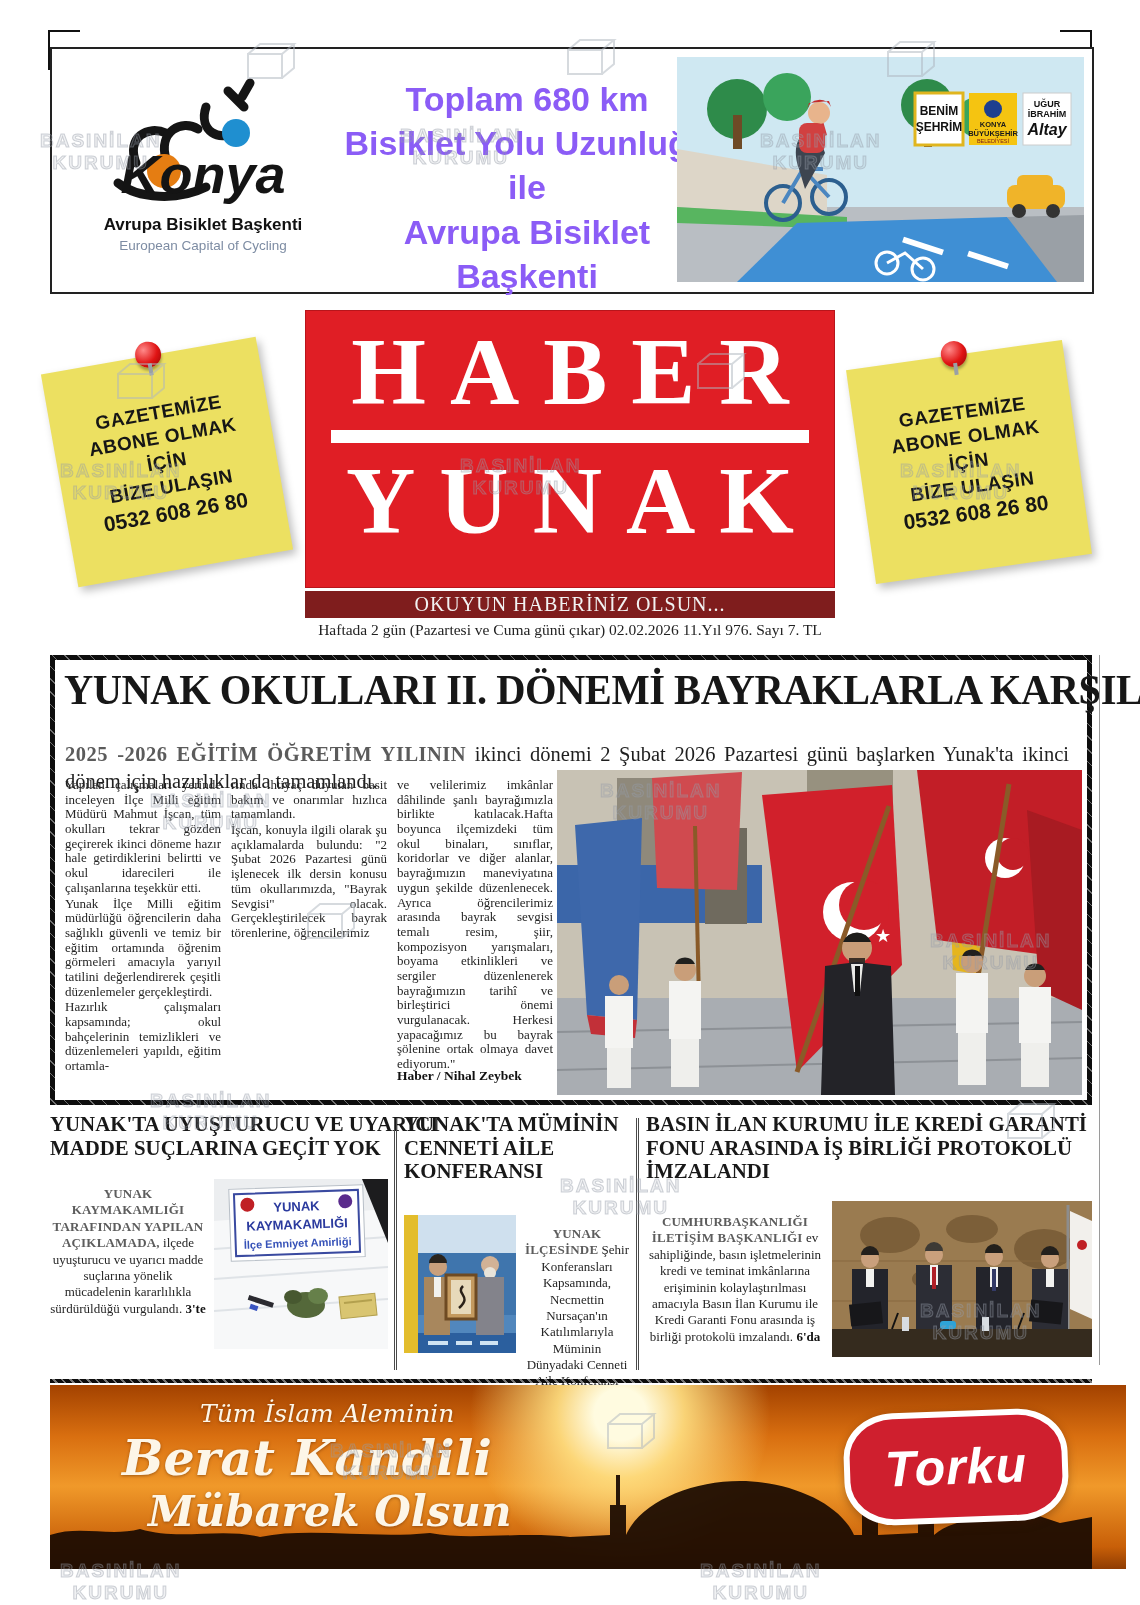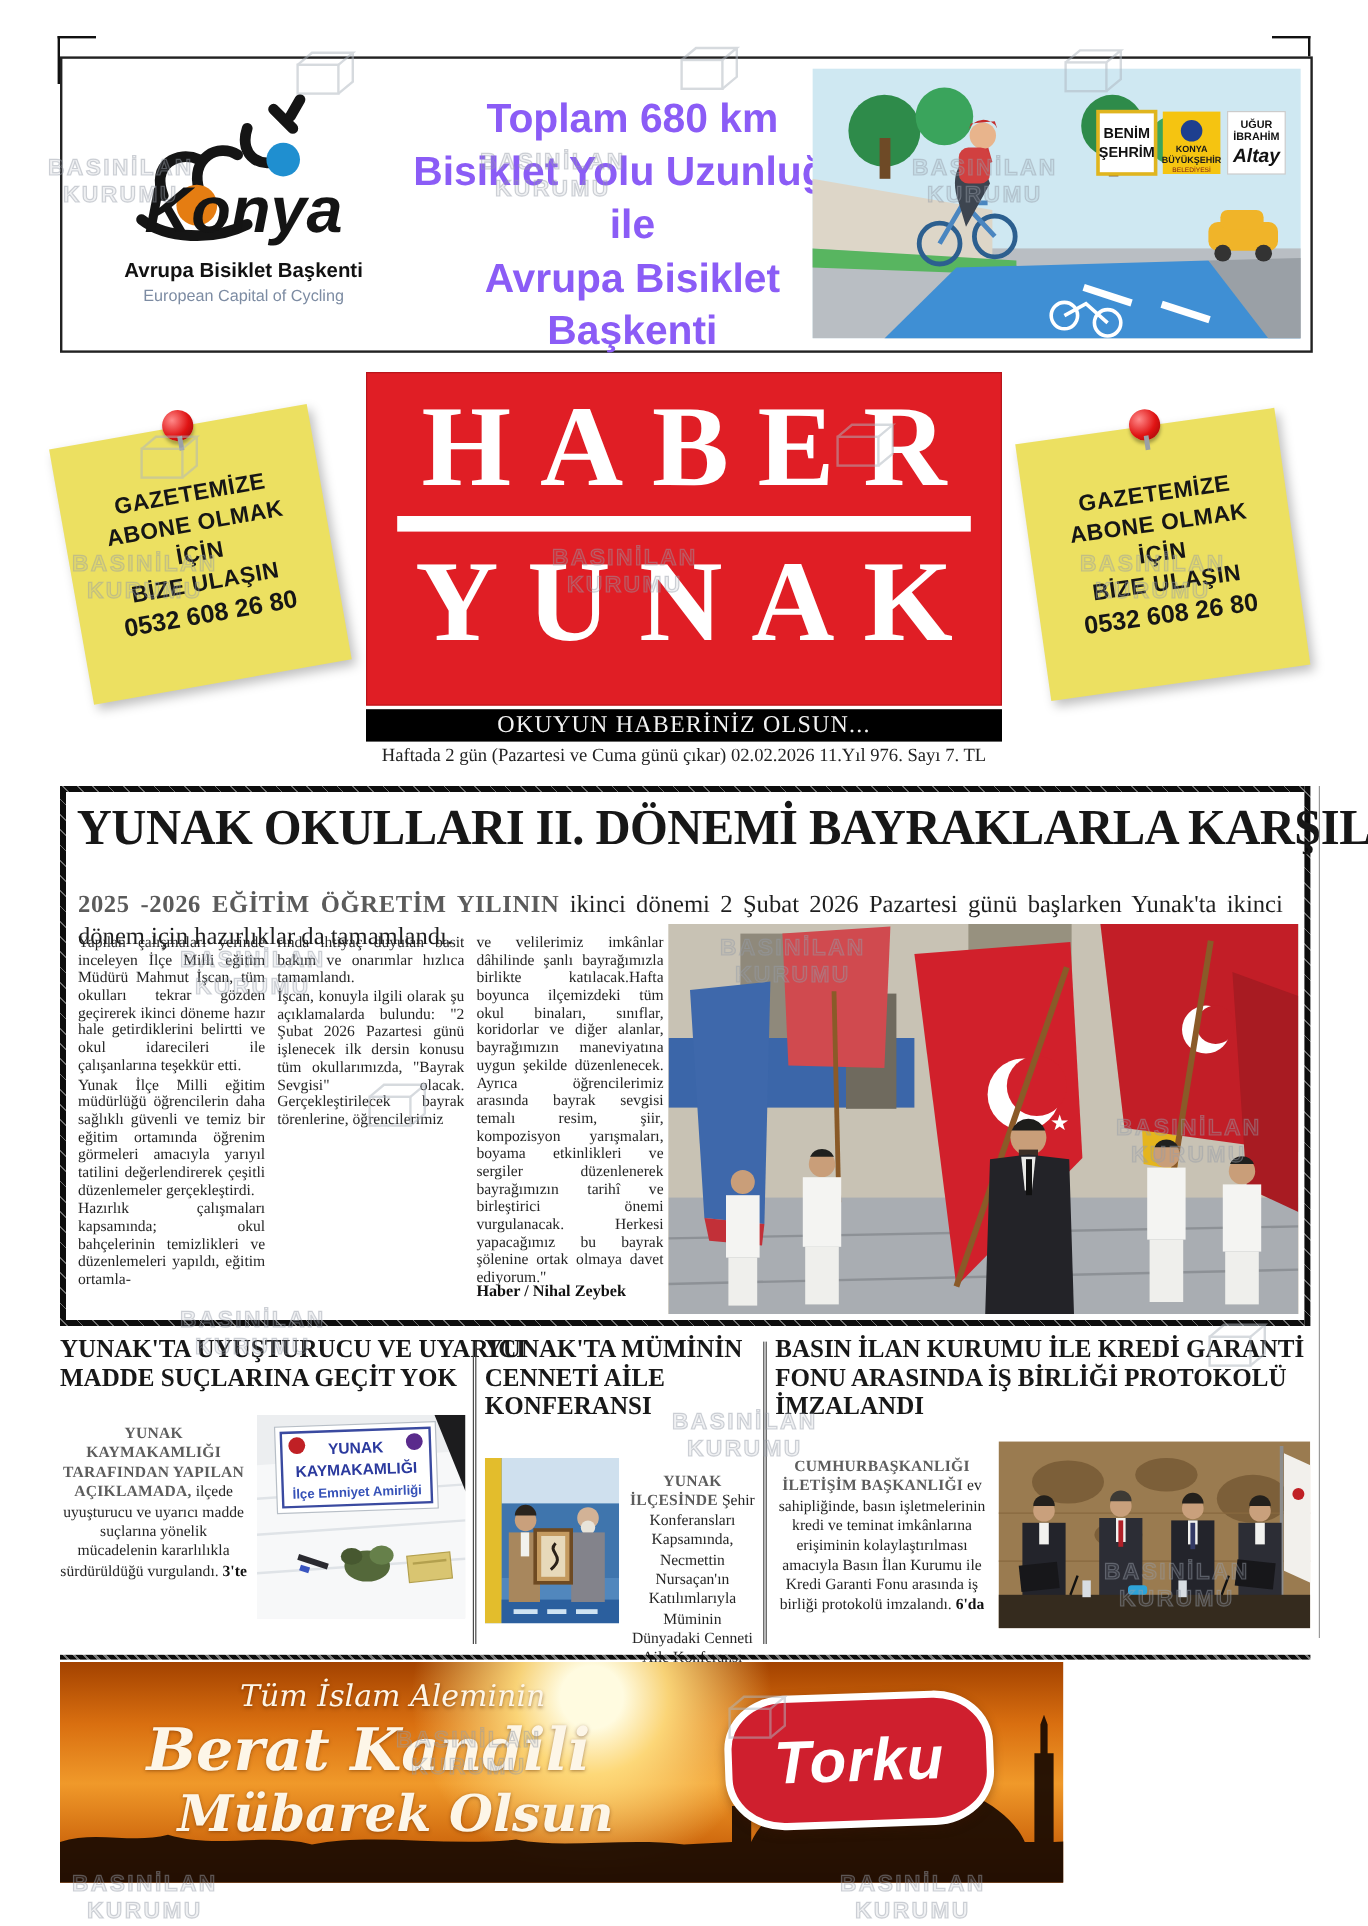--- a/index.html
+++ b/index.html
@@ -37,21 +37,21 @@
   .note .ph{font-size:21px;margin-top:2px;}
   .pin{position:absolute;left:50%;top:-14px;width:26px;height:26px;margin-left:-13px;border-radius:50%;
        background:radial-gradient(circle at 35% 30%,#ff8a8a,#e01414 55%,#8f0505);box-shadow:0 3px 3px rgba(0,0,0,.3);}
   .pin:after{content:"";position:absolute;left:11px;top:22px;width:4px;height:12px;background:#9aa0a6;}
 
   
   .mast{left:305px;top:310px;width:530px;height:278px;background:#e01e25;box-shadow:0 0 0 1px #b8151b inset;}
   .mast-word{color:#fff;font-weight:bold;text-align:center;font-size:96px;line-height:1;
              letter-spacing:24px;text-indent:24px;font-family:"Liberation Serif",serif;}
   .mast-bar{height:13px;background:#fff;margin:10px 26px;}
-  .tagline{left:305px;top:591px;width:530px;height:27px;background:#000000;color:#f2f2f2;
+  .tagline{left:305px;top:591px;width:530px;height:27px;background:#7f1d1d;color:#f2f2f2;
            display:flex;align-items:center;justify-content:center;font-size:20px;letter-spacing:1px;}
   .dateline{left:150px;top:621px;width:840px;text-align:center;font-size:15.5px;color:#222;}
 
   
   .main-box{left:50px;top:655px;width:1032px;height:440px;background:#fff;
             border:5px solid #111;
             border-image:repeating-linear-gradient(45deg,#0d0d0d 0 4px,#6f6f6f 4px 5px,#0d0d0d 5px 9px) 5;}
   .main-h{position:absolute;left:9px;top:9px;width:1014px;font-weight:bold;font-size:42px;line-height:1;
           color:#171717;white-space:nowrap;transform:scaleX(.965);transform-origin:left center;letter-spacing:-.5px;}
   .main-kicker{position:absolute;left:10px;top:60px;width:1004px;font-size:20.5px;line-height:1.32;
@@ -80,21 +80,21 @@
   .story-mid .btext{position:absolute;left:120px;top:100px;width:106px;}
 
   .story-right{left:646px;top:1113px;width:446px;height:266px;}
   .story-right .btext{position:absolute;left:0;top:88px;width:178px;}
   .story-right .photo{position:absolute;left:186px;top:88px;width:260px;height:156px;overflow:hidden;}
 
   .bottom-rule{left:50px;top:1379px;width:1042px;height:4px;
                background:repeating-linear-gradient(45deg,#0d0d0d 0 4px,#777 4px 6px);}
 
   
-  .banner{left:50px;top:1385px;width:836px;height:184px;overflow:hidden;
+  .banner{left:50px;top:1385px;width:1076px;height:184px;overflow:hidden;
           background:radial-gradient(circle at 53% 16%,#fffbe0 0 26px,rgba(255,224,130,.9) 64px,rgba(244,156,44,0) 150px),
                      linear-gradient(180deg,#a34200 0%,#d96f10 28%,#f0992a 55%,#c85f08 88%,#8f3c02 100%);}
   .banner-txt{position:absolute;color:#fdf6e8;font-style:italic;font-family:"DejaVu Serif",serif;text-shadow:0 1px 3px rgba(90,35,0,.5);}
   .bt1{left:150px;top:14px;font-size:25px;}
   .bt2{left:72px;top:44px;font-size:49px;font-weight:bold;}
   .bt3{left:98px;top:102px;font-size:42px;font-weight:bold;}
   .torku{position:absolute;right:58px;top:26px;width:212px;height:100px;background:#cf1f2e;
          border:6px solid #fff;border-radius:50px/44px;display:flex;align-items:center;justify-content:center;
          transform:rotate(-2deg);box-shadow:0 3px 8px rgba(60,20,0,.35);}
   .torku span{color:#fff;font-family:"Liberation Sans",sans-serif;font-weight:bold;font-style:italic;font-size:50px;letter-spacing:1px;}

